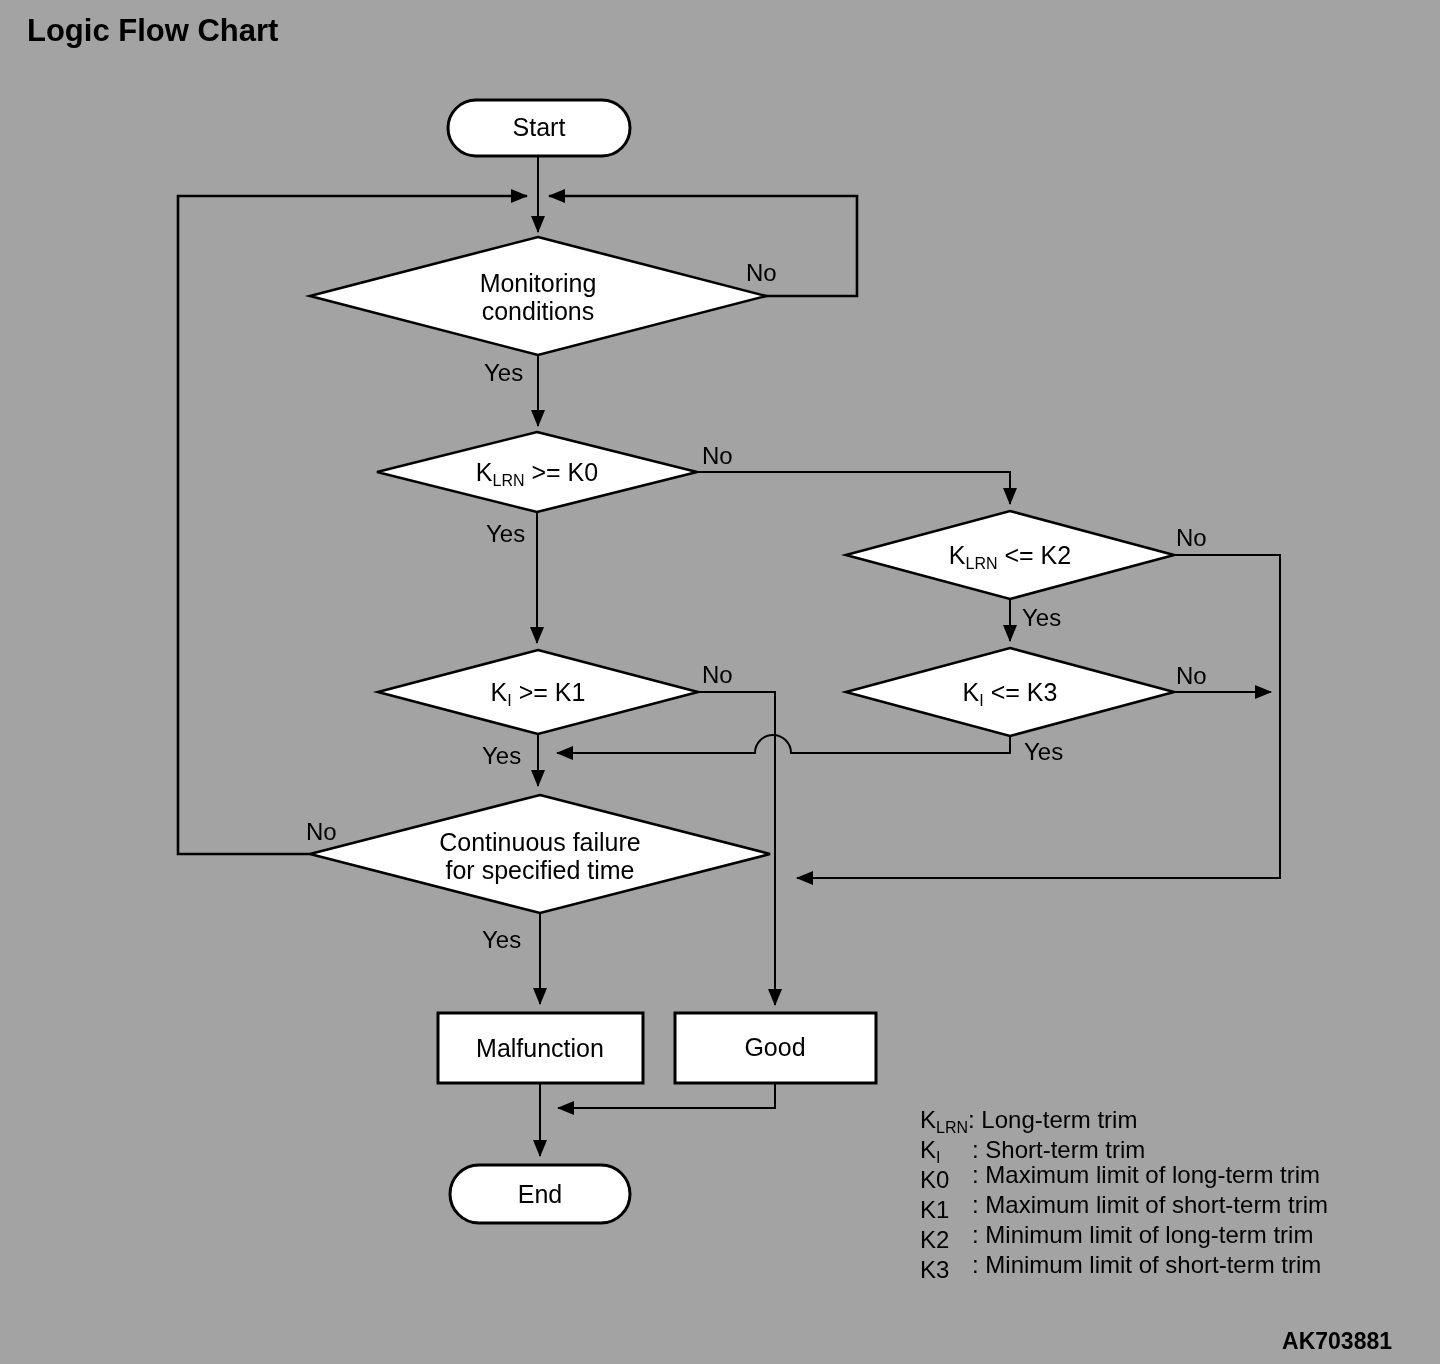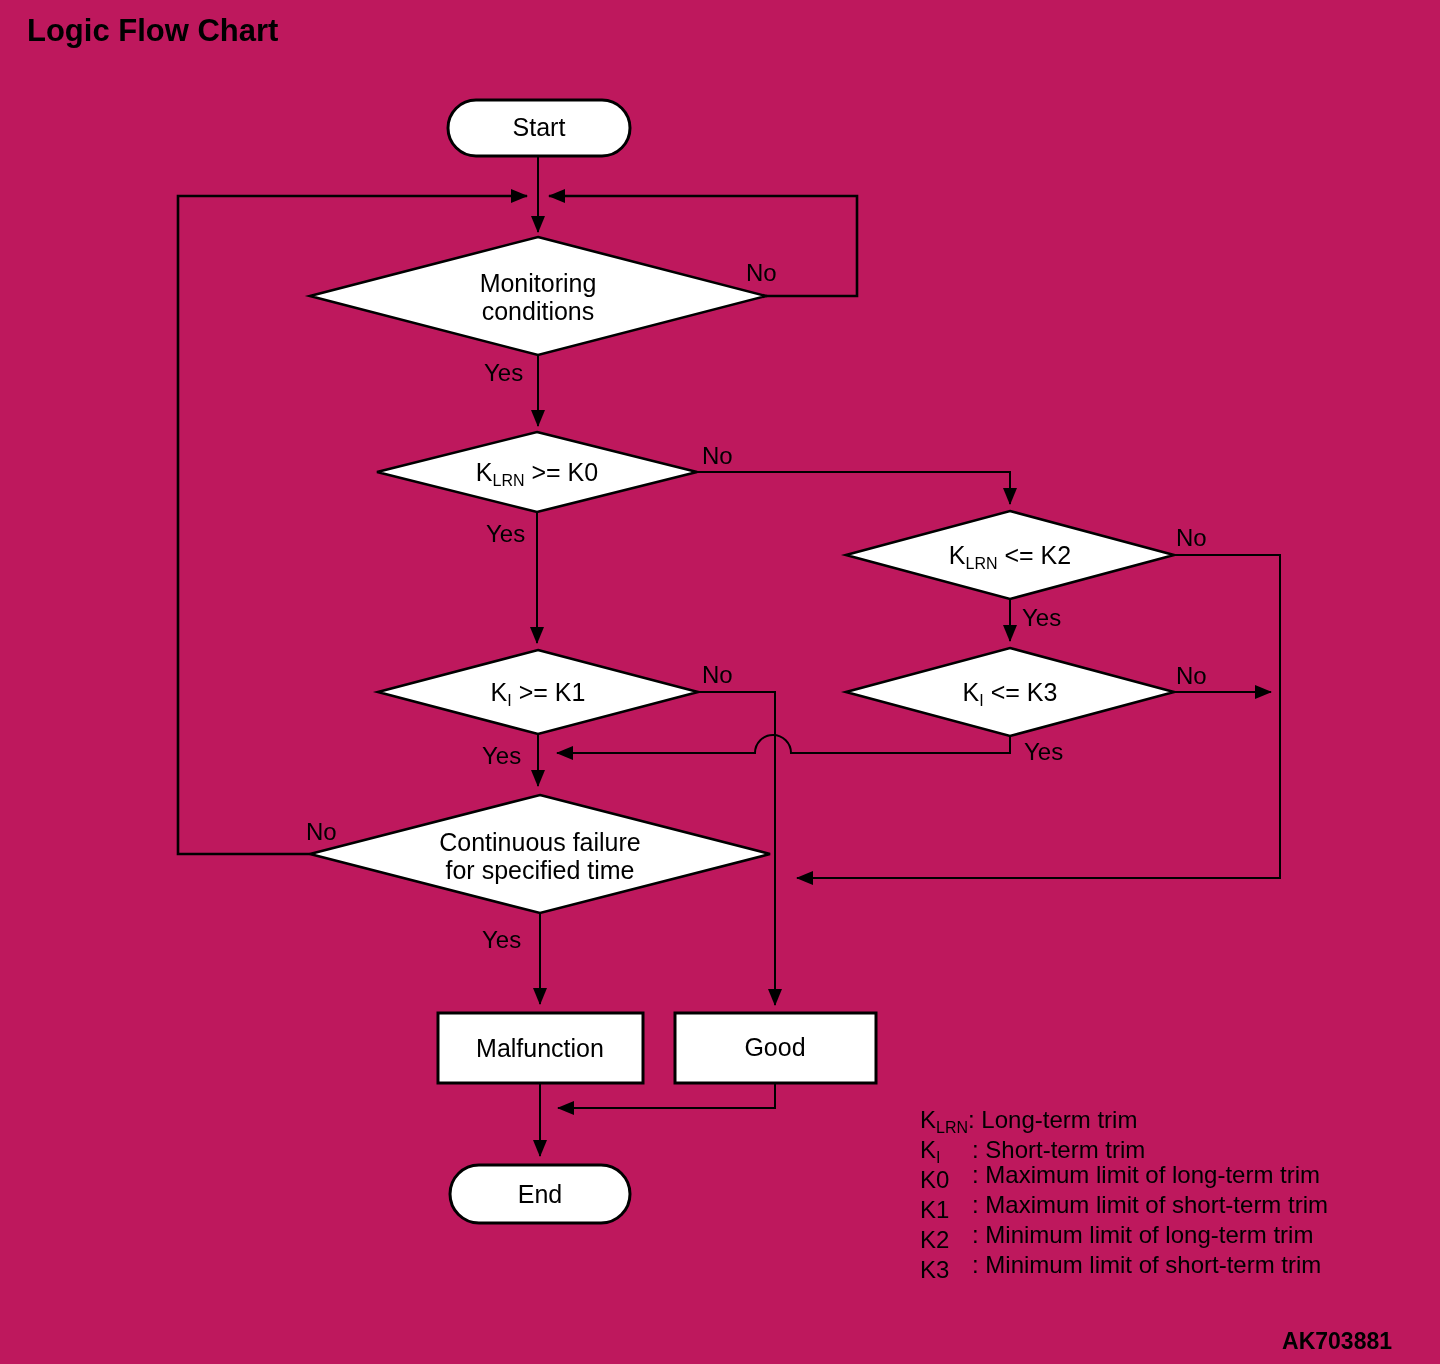--- a/index.html
+++ b/index.html
@@ -1,19 +1,19 @@
 <!DOCTYPE html>
 <html><head>
 <meta charset="utf-8">
 <style>
   html, body { margin: 0; padding: 0; background: #ffffff; }
   .page {
     position: relative;
     width: 1440px; height: 1364px;
-    background: #be185d;
+    background: #a3a3a3;
     font-family: "Liberation Sans", sans-serif;
   }
   svg text { fill: #000000; }
   .shape { fill: #ffffff; stroke: #000000; }
   .box   { stroke-width: 3; }
   .pill  { stroke-width: 3; }
   .diamond { stroke-width: 2.6; stroke-linejoin: miter; }
   .edge  { fill: none; stroke: #000000; stroke-width: 2; }
   .edge.thick { stroke-width: 2.6; }
   .node-label  { font-size: 25px; }

